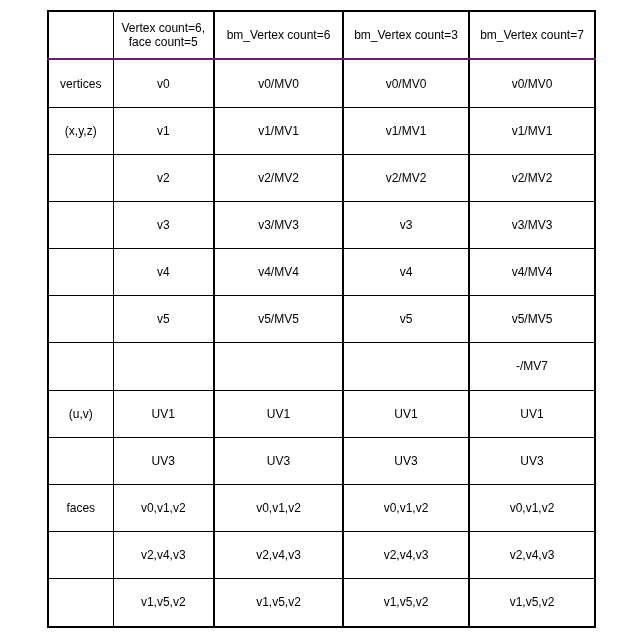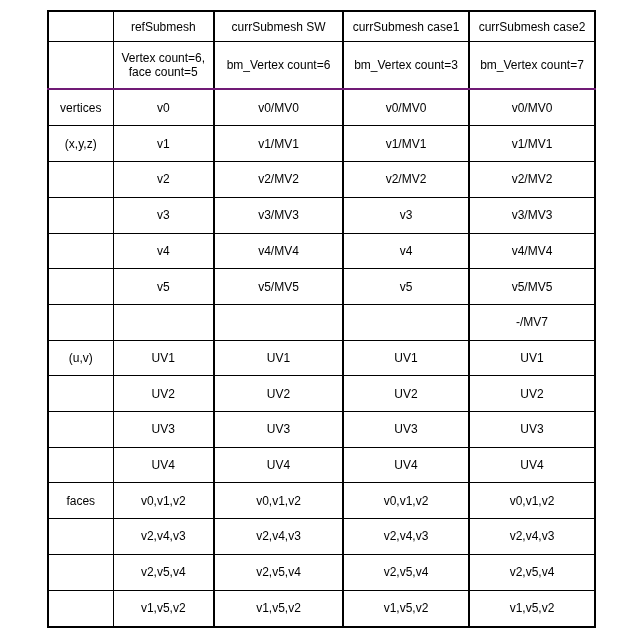--- a/index.html
+++ b/index.html
@@ -56,27 +56,20 @@
 <div class="canvas">
   <table class="grid">
     <colgroup>
         <col style="width: 65px;">
         <col style="width: 101px;">
         <col style="width: 129px;">
         <col style="width: 126px;">
         <col style="width: 126px;">
       </colgroup>
     <tbody>
-        <tr class="header-row">
-          <td></td>
-          <td>refSubmesh</td>
-          <td class="sep-l">currSubmesh SW</td>
-          <td class="sep-l">currSubmesh case1</td>
-          <td class="sep-l">currSubmesh case2</td>
-        </tr>
         <tr class="subheader-row">
           <td></td>
           <td>Vertex count=6,
 face count=5</td>
           <td class="sep-l">bm_Vertex count=6</td>
           <td class="sep-l">bm_Vertex count=3</td>
           <td class="sep-l">bm_Vertex count=7</td>
         </tr>
         <tr>
           <td>vertices</td>
@@ -129,62 +122,41 @@
         </tr>
         <tr>
           <td>(u,v)</td>
           <td>UV1</td>
           <td class="sep-l">UV1</td>
           <td class="sep-l">UV1</td>
           <td class="sep-l">UV1</td>
         </tr>
         <tr>
           <td></td>
-          <td>UV2</td>
-          <td class="sep-l">UV2</td>
-          <td class="sep-l">UV2</td>
-          <td class="sep-l">UV2</td>
-        </tr>
-        <tr>
-          <td></td>
           <td>UV3</td>
           <td class="sep-l">UV3</td>
           <td class="sep-l">UV3</td>
           <td class="sep-l">UV3</td>
-        </tr>
-        <tr>
-          <td></td>
-          <td>UV4</td>
-          <td class="sep-l">UV4</td>
-          <td class="sep-l">UV4</td>
-          <td class="sep-l">UV4</td>
         </tr>
         <tr>
           <td>faces</td>
           <td>v0,v1,v2</td>
           <td class="sep-l">v0,v1,v2</td>
           <td class="sep-l">v0,v1,v2</td>
           <td class="sep-l">v0,v1,v2</td>
         </tr>
         <tr>
           <td></td>
           <td>v2,v4,v3</td>
           <td class="sep-l">v2,v4,v3</td>
           <td class="sep-l">v2,v4,v3</td>
           <td class="sep-l">v2,v4,v3</td>
         </tr>
         <tr>
           <td></td>
-          <td>v2,v5,v4</td>
-          <td class="sep-l">v2,v5,v4</td>
-          <td class="sep-l">v2,v5,v4</td>
-          <td class="sep-l">v2,v5,v4</td>
-        </tr>
-        <tr>
-          <td></td>
           <td>v1,v5,v2</td>
           <td class="sep-l">v1,v5,v2</td>
           <td class="sep-l">v1,v5,v2</td>
           <td class="sep-l">v1,v5,v2</td>
         </tr>
       </tbody>
   </table>
 </div>
 
 </body></html>

